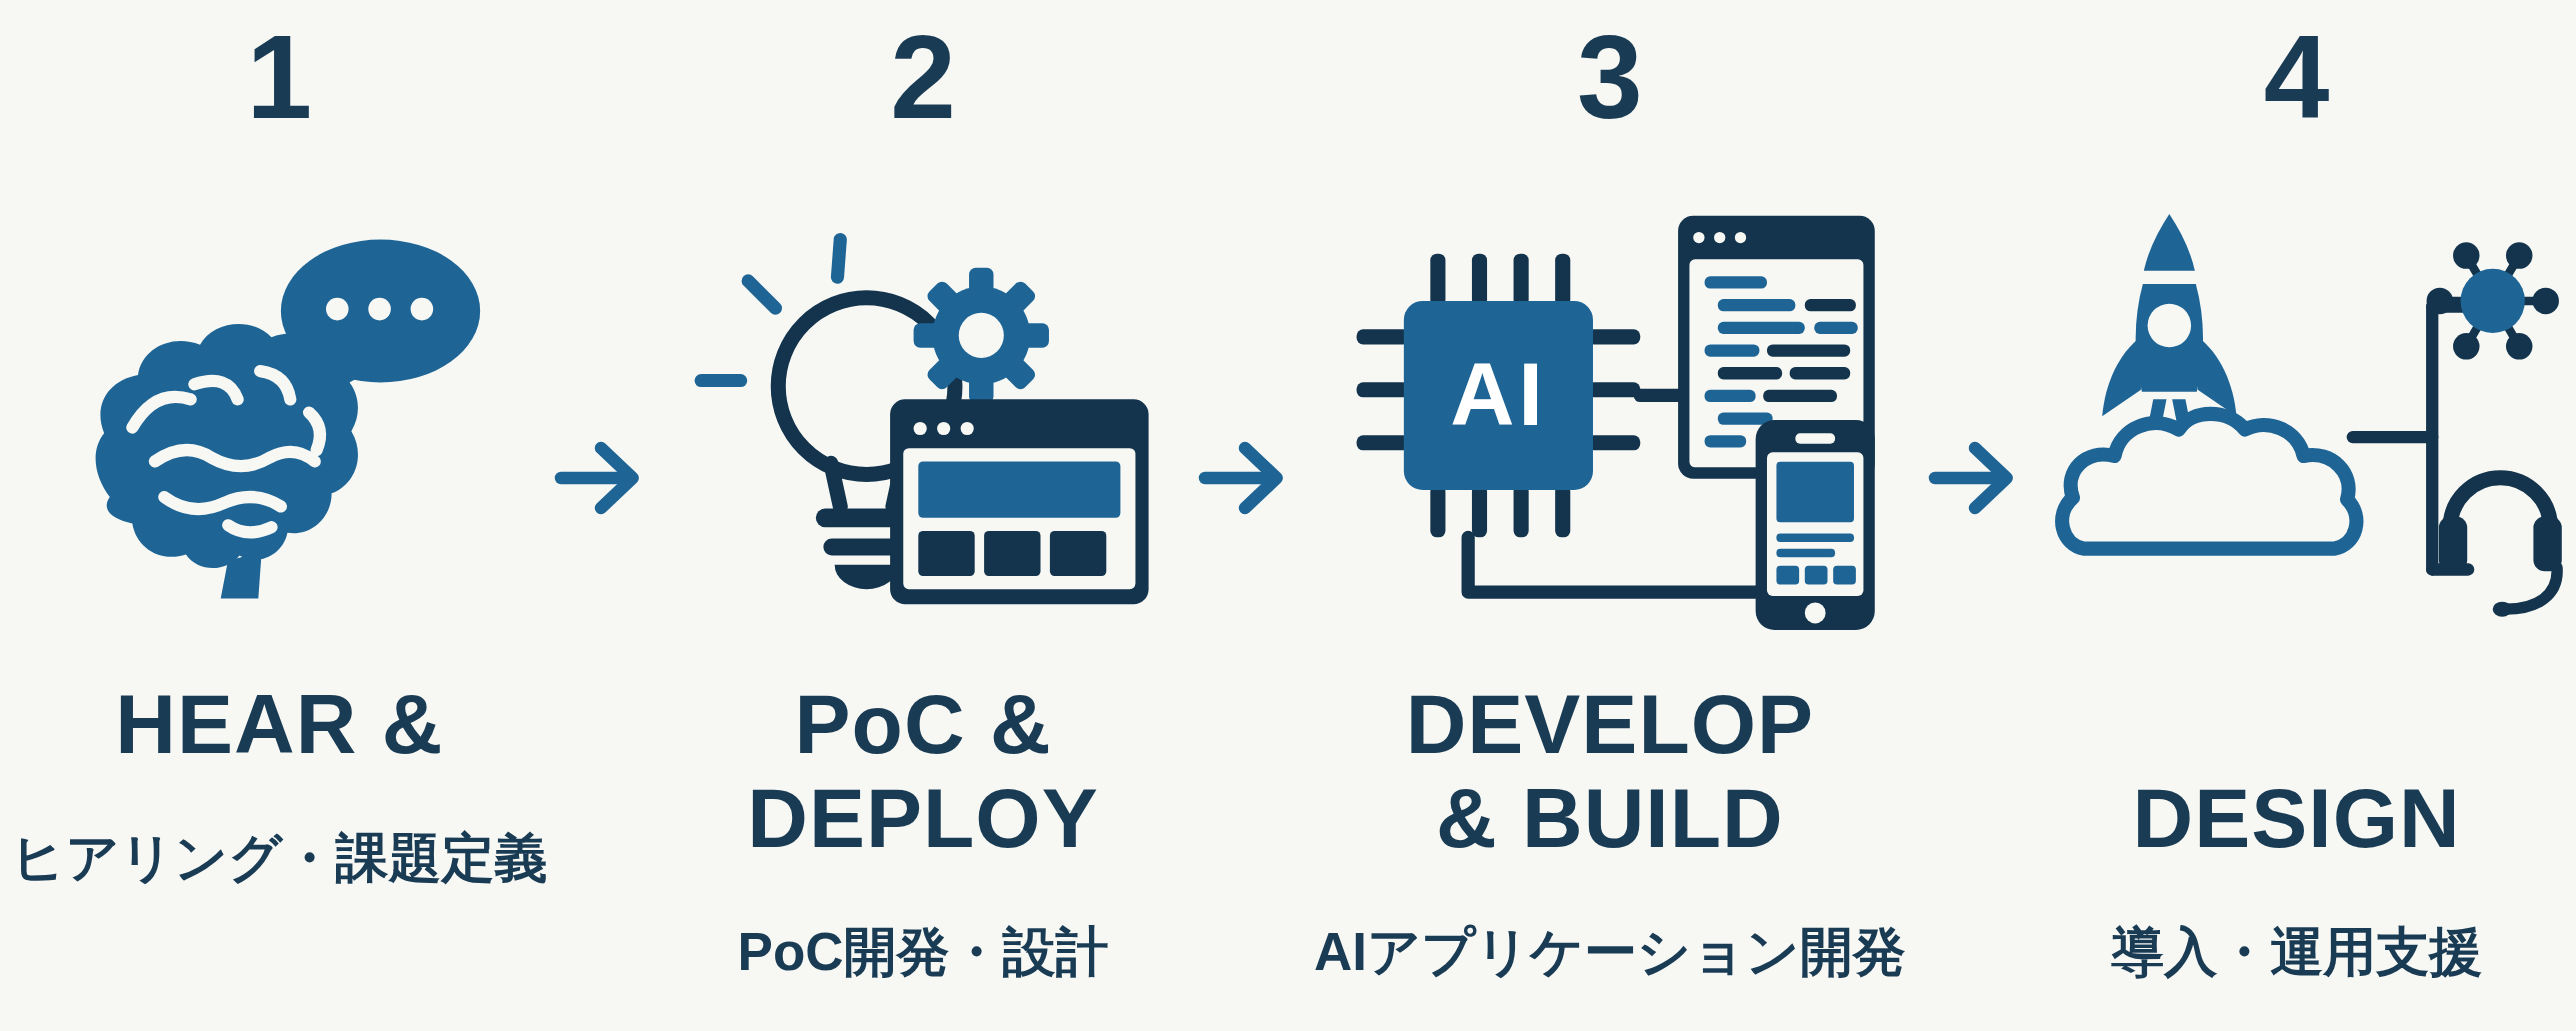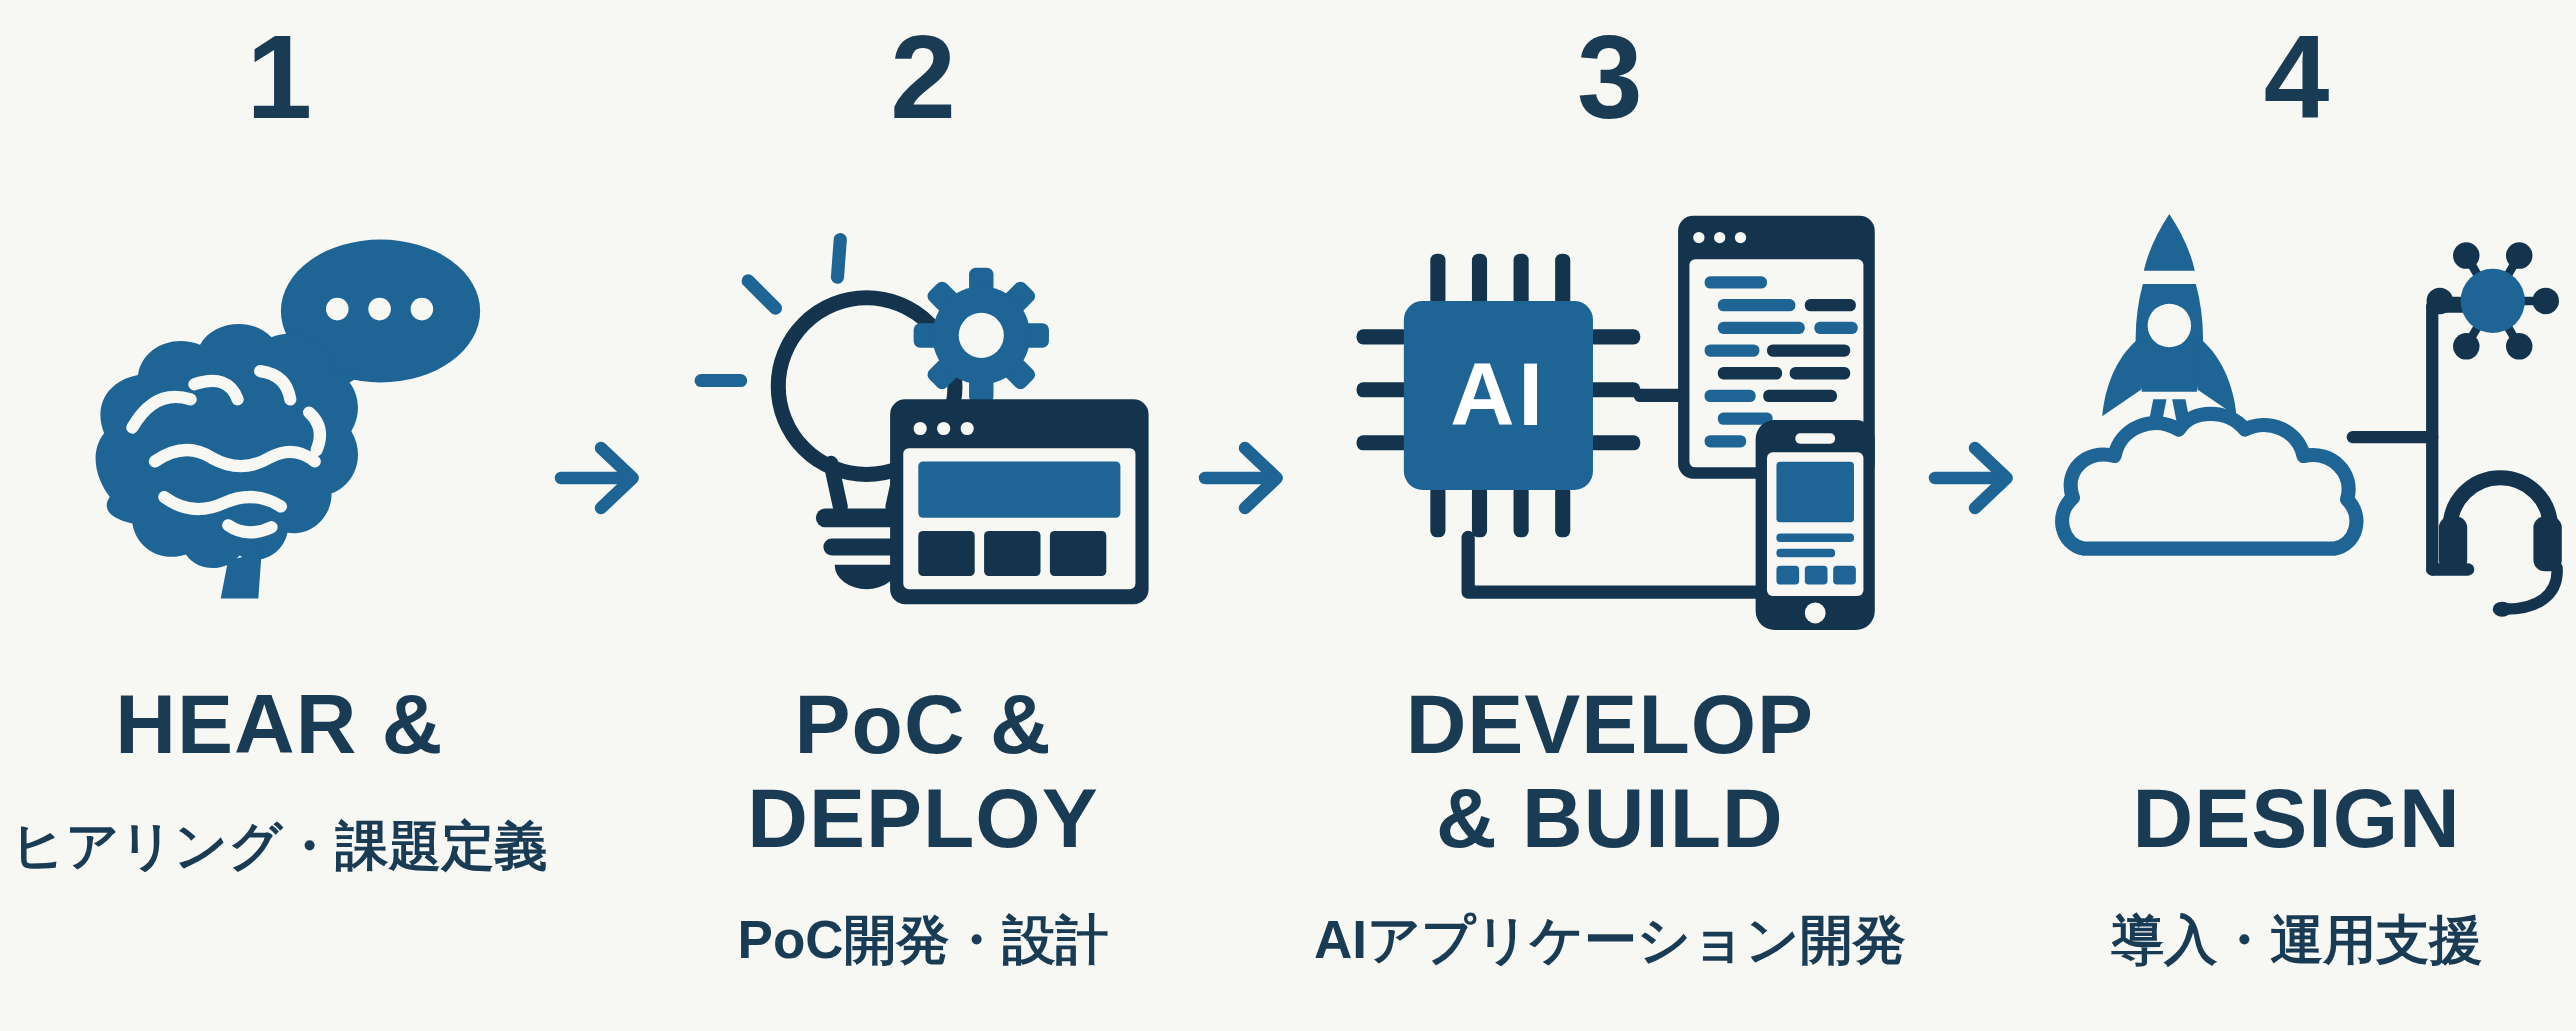--- a/index.html
+++ b/index.html
@@ -22,21 +22,21 @@
   .step-number{
     margin-top:18px;height:132px;line-height:1;
     font-size:118px;font-weight:800;color:var(--text-navy);
   }
   .icon-area{height:525px;display:flex;align-items:center;}
   .step-title{
     margin:2px 0 0;font-size:84px;line-height:1.12;font-weight:800;
     color:var(--text-navy);text-align:center;letter-spacing:1px;white-space:nowrap;
   }
   .step-subtitle{
-    margin-top:40px;font-size:53px;font-weight:700;
+    margin-top:52px;font-size:53px;font-weight:700;
     color:var(--text-navy);text-align:center;white-space:nowrap;
   }
   .arrow-cell{flex:0 0 105px;display:flex;justify-content:center;margin-top:428px}
   
   .f-blue{fill:var(--accent-blue)}
   .f-navy{fill:var(--dark-navy)}
   .f-bg{fill:var(--background)}
   .s-blue{stroke:var(--accent-blue);fill:none;stroke-linecap:round;stroke-linejoin:round}
   .s-navy{stroke:var(--dark-navy);fill:none;stroke-linecap:round;stroke-linejoin:round}
   .cloud{fill:var(--background);stroke:var(--accent-blue);stroke-width:15;stroke-linejoin:round;stroke-linecap:round}

